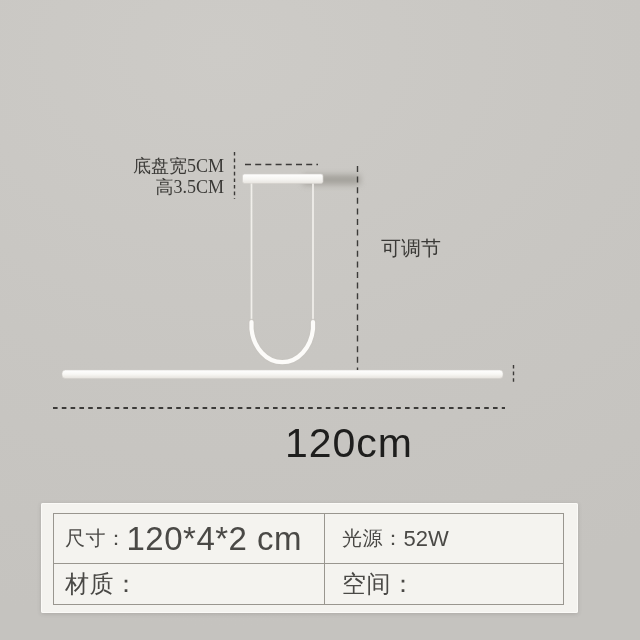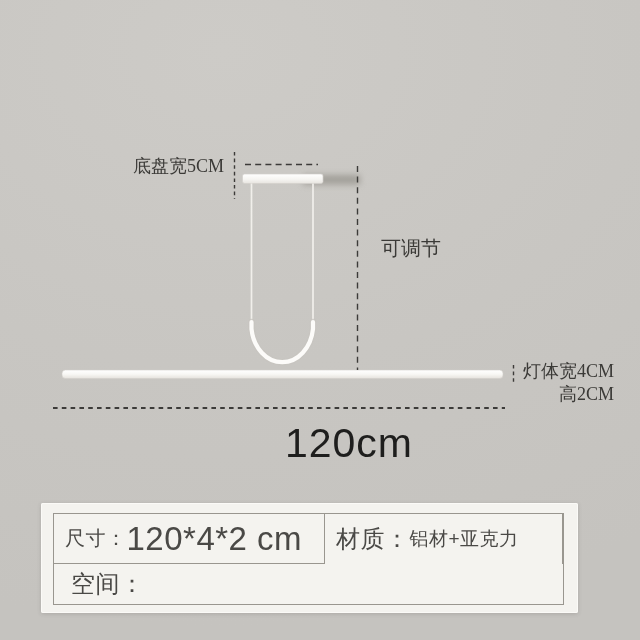--- a/index.html
+++ b/index.html
@@ -144,45 +144,45 @@
       <path d="M234.5 152 V 199" stroke-width="1.4" stroke-dasharray="3.6 3"></path>
       <path d="M357.5 166 V 370" stroke-width="1.4" stroke-dasharray="6 4.6"></path>
       <path d="M513.5 365 V 384" stroke-width="1.4" stroke-dasharray="3.6 3"></path>
       <path d="M53 408 H 505" stroke-width="1.8" stroke-dasharray="4.6 4.2"></path>
     </g>
   </svg>
 
 
   <div class="anno anno-base-size">
     <div>底盘宽5CM</div>
+    <div>高3.5CM</div>
   </div>
 
   <div class="anno anno-wire">
     <div>可调节</div>
   </div>
 
-  <div class="anno anno-body">
-    <div>灯体宽4CM</div>
-    <div>高2CM</div>
-  </div>
 
   <div class="overall-length">120cm</div>
 
   <div class="spec-panel">
     <div class="spec-table">
 
       <div class="spec-cell row-0 col-0">
         <span class="spec-label">尺寸：</span>
         <span class="spec-value-size">120*4*2 cm</span>
       </div>
 
+      <div class="spec-cell row-0 col-1">
+        <span class="spec-label">光源：</span>
+        <span class="spec-value-power">52W</span>
+      </div>
 
       <div class="spec-cell row-1 col-0">
         <span class="spec-label">材质：</span>
-        <span class="spec-value-small">铝材+亚克力</span>
       </div>
 
       <div class="spec-cell row-1 col-1">
         <span class="spec-label">空间：</span>
       </div>
 
     </div>
   </div>
 
 </div>

